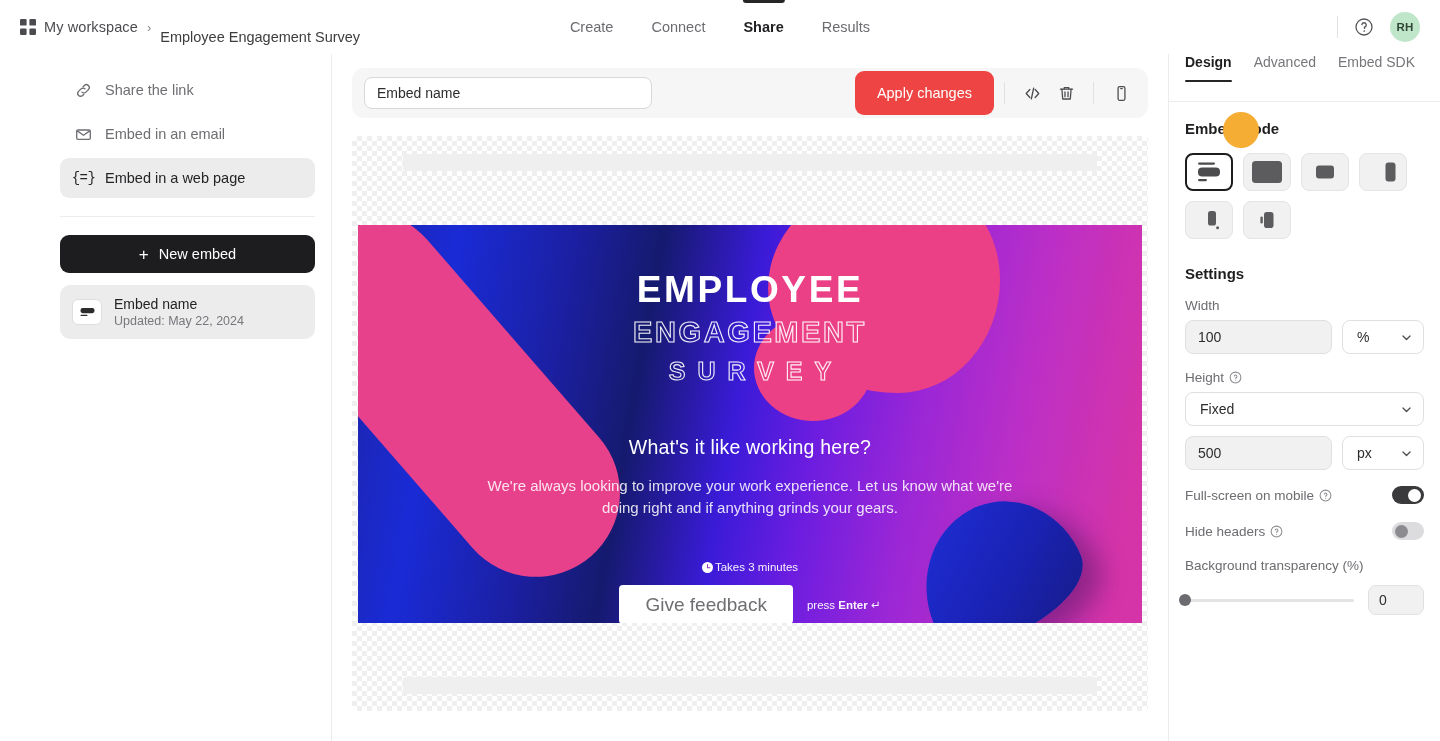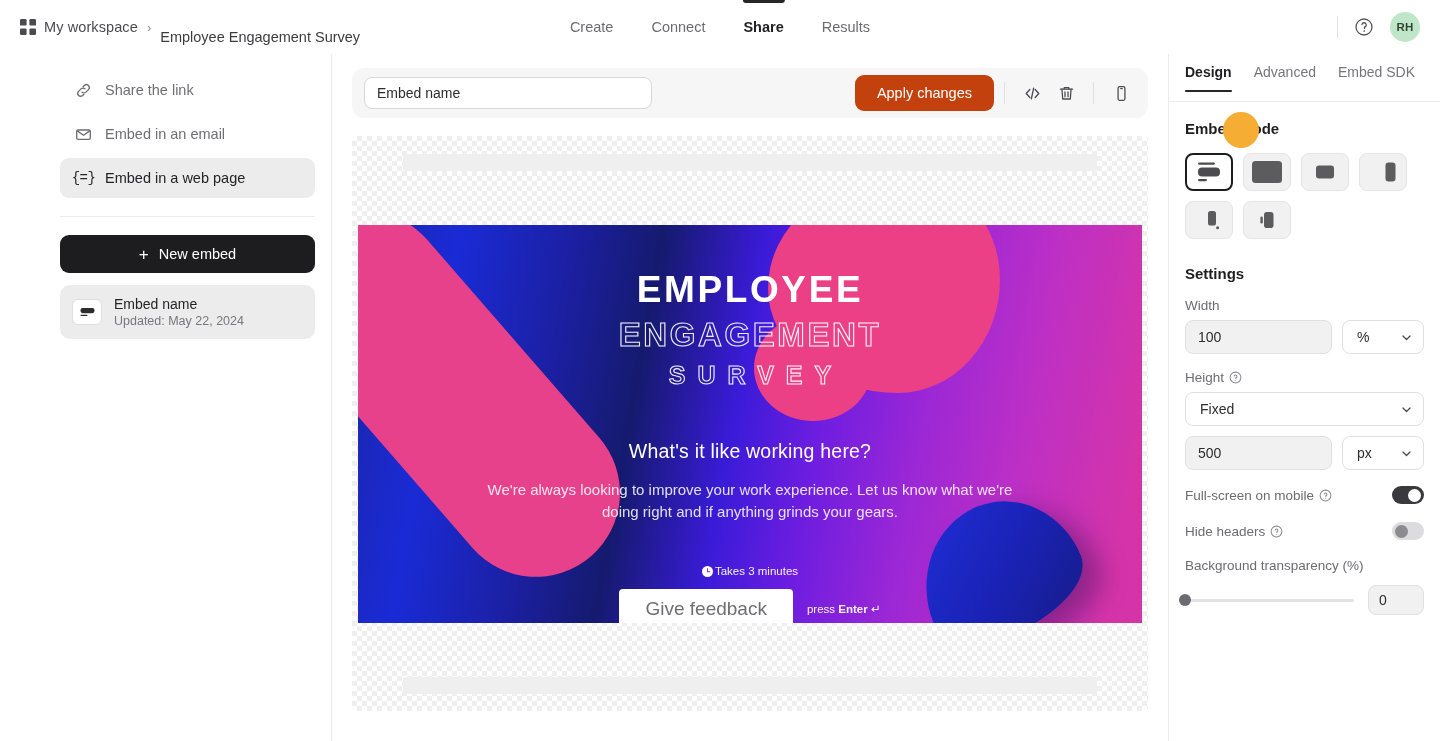--- a/index.html
+++ b/index.html
@@ -118,22 +118,22 @@
   }
   .name-input {
     width: 288px; height: 32px; border-radius: 8px;
     border: 1px solid #d8d8da; background: #ffffff;
     padding: 0 12px; font-size: 14px; color: #2d2d2f;
     font-family: inherit; outline: none;
   }
   .name-input::placeholder { color: #5e5e63; }
   .toolbar-right { margin-left: auto; display: flex; align-items: center; gap: 0; }
   .apply-btn {
-    height: 36px; padding: 0 22px; border: none; border-radius: 9px;
-    background: #c2410c; color: #ffffff; font-size: 14.5px;
+    height: 44px; padding: 0 22px; border: none; border-radius: 9px;
+    background: #ef4444; color: #ffffff; font-size: 14.5px;
     cursor: pointer; font-family: inherit; white-space: nowrap;
     position: relative; z-index: 2;
   }
   .cursor-dot {
     position: absolute; width: 36px; height: 36px; border-radius: 50%;
     background: #f5ad34; left: 871px; top: 44px; z-index: 3; pointer-events: none;
   }
   .tb-sep { width: 1px; height: 22px; background: #e0e0e2; margin: 0 10px; }
   .tb-icon {
     width: 34px; height: 34px; border-radius: 8px; cursor: pointer;
@@ -204,21 +204,21 @@
   .survey-inner {
     position: relative; z-index: 4; width: 100%; height: 100%;
     display: flex; flex-direction: column; align-items: center;
     padding-top: 46px;
   }
   .title-employee {
     font-size: 37px; font-weight: 700; color: #ffffff;
     letter-spacing: 2.6px; line-height: 1; text-align: center;
   }
   .title-engagement {
-    font-size: 33px; font-weight: 700; letter-spacing: 2.6px;
+    font-size: 29px; font-weight: 700; letter-spacing: 2.6px;
     line-height: 1; margin-top: 10px; text-align: center;
     color: transparent;
     -webkit-text-stroke: 1.1px rgba(255,255,255,.92);
   }
   .title-survey {
     font-size: 25px; font-weight: 700; letter-spacing: 12px;
     line-height: 1; margin-top: 12px; text-align: center;
     color: transparent;
     -webkit-text-stroke: 1.1px rgba(255,255,255,.92);
     padding-left: 12px;
@@ -245,21 +245,21 @@
   .press-enter { font-size: 11.5px; color: rgba(255,255,255,.95); white-space: nowrap; }
   .press-enter b { font-weight: 700; }
 
   
   .rightpanel {
     width: 272px; height: 687px; flex-shrink: 0;
     background: #ffffff; border-left: 1px solid #ececee;
     display: flex; flex-direction: column;
   }
   .panel-tabs {
-    display: flex; align-items: center; gap: 22px;
+    display: flex; align-items: flex-start; gap: 22px;
     height: 48px; padding: 0 16px;
     border-bottom: 1px solid #ececee; flex-shrink: 0;
   }
   .panel-tab {
     font-size: 14px; color: #76767b; cursor: pointer;
     padding-bottom: 11px; position: relative; white-space: nowrap;
   }
   .panel-tab.active { color: #1f1f21; font-weight: 600; }
   .panel-tab.active::after {
     content: ""; position: absolute; left: 0; right: 0; bottom: -1px;

